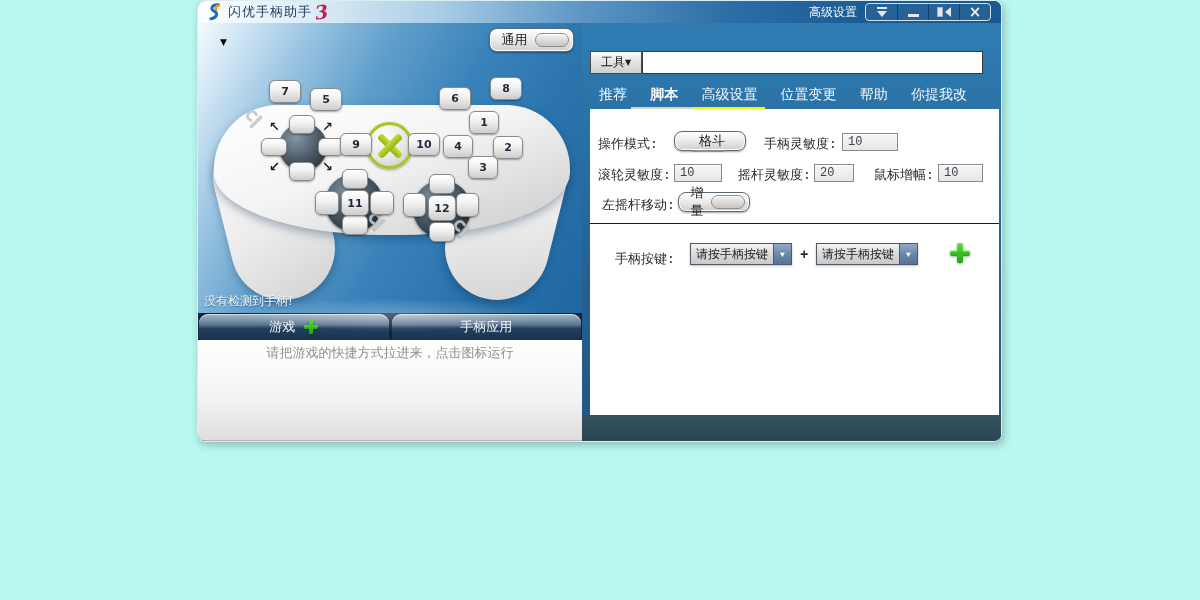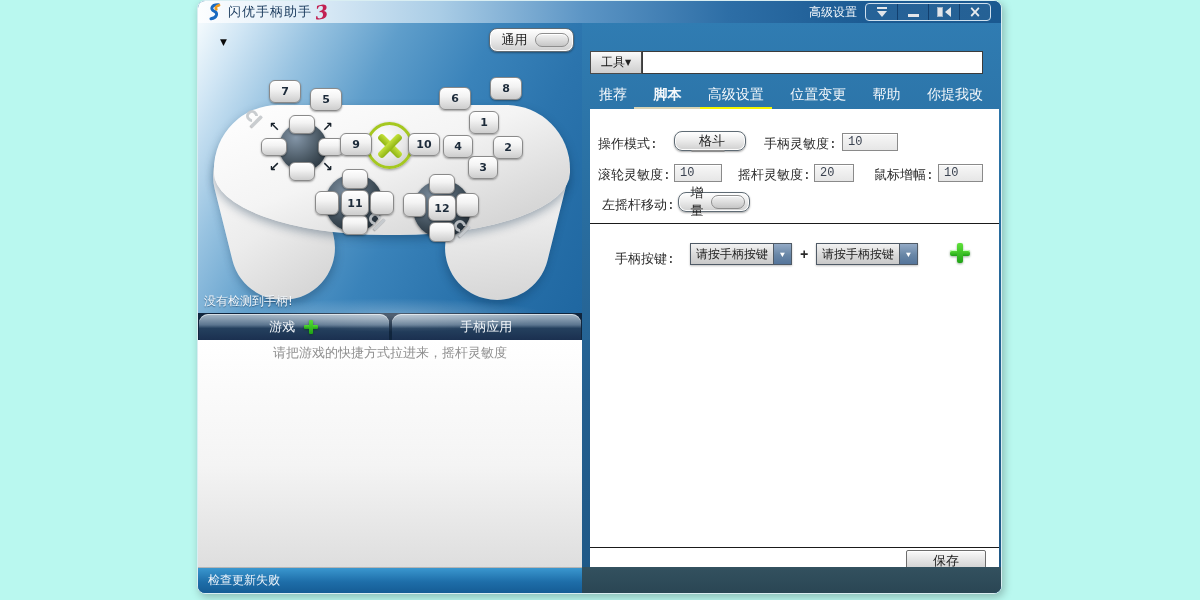--- a/index.html
+++ b/index.html
@@ -1,20 +1,20 @@
 <!DOCTYPE html>
 <html><head>
 <meta charset="utf-8">
 <style>
   * { margin:0; padding:0; box-sizing:border-box; }
   html,body { width:1200px; height:600px; overflow:hidden; }
   body { background:#b9f8ef; font-family:"DejaVu Sans", sans-serif; position:relative; }
 
   
-  .win { position:absolute; left:197px; top:0; width:805px; height:594px;
+  .win { position:absolute; left:197px; top:0; width:805px; height:442px;
          border-radius:8px; overflow:hidden; border:1px solid #d9eef2;
          box-shadow:2px 3px 9px rgba(0,0,0,0.25); background:#2a71a4;
          display:flex; flex-direction:column; }
 
   
   .titlebar { height:22px; flex:0 0 22px; display:flex; align-items:center;
     background:linear-gradient(90deg,#fdfeff 0%,#ddecf7 14%,#aacde6 30%,#5c95c5 48%,#2d6ea6 66%,#1b5a92 84%,#1a5990 100%); }
   .logo { width:18px; height:18px; margin:0 4px 0 8px; flex:0 0 auto; }
   .app-title { font-size:13px; color:#16375a; letter-spacing:1px; }
   .title-ver { font-family:"DejaVu Serif", serif; font-style:italic; font-weight:bold;
@@ -130,21 +130,21 @@
     background:linear-gradient(180deg,#307cb2 0%,#2a71a4 25%,#245f8f 65%,#1f5886 100%); }
   .toolbar { position:absolute; left:8px; top:28px; right:18px; height:23px; display:flex; }
   .tools-btn { width:52px; height:23px; display:flex; align-items:center; justify-content:center; gap:0;
     border:1px solid #4a4a4a; background:linear-gradient(180deg,#fbfbfb,#e3e3e3 50%,#cfcfcf);
     font-size:12px; color:#111; }
   .tools-btn .caret { font-size:8px; color:#222; }
   .search-input { flex:1; height:23px; border:1px solid #3b3b3b; background:#fff; padding:0 4px;
     font-size:12px; font-family:inherit; }
 
   .rtabs { position:absolute; left:0; top:62px; right:0; height:23px; display:flex;
-    justify-content:space-between; padding:0 18px 0 17px; }
+    justify-content:space-between; padding:0 34px 0 17px; }
   .rtab { position:relative; color:#f5f8fb; font-size:14px; line-height:18px; cursor:default; }
   .rtab.active { font-weight:bold; }
   .rtab.active::after { content:""; position:absolute; left:50%; transform:translateX(-50%);
     bottom:-4px; width:66px; height:5px; background:#d8d3b4; }
   .rtab.highlight::after { content:""; position:absolute; left:50%; transform:translateX(-50%);
     bottom:-4px; width:72px; height:5px; background:#f6f600; }
 
   .content { position:absolute; left:8px; top:86px; width:409px; height:464px; background:#fff;font-family:Liberation Mono, monospace; }
   .flabel { position:absolute; font-size:13px; color:#2a2a2a; white-space:nowrap; }
   .num-input { position:absolute; height:18px; border:1px solid #8a8a8a;
@@ -277,26 +277,23 @@
         <div class="ltab">
           <span>游戏</span>
           <span class="plus-sm"></span>
         </div>
         <div class="ltab">
           <span>手柄应用</span>
         </div>
       </div>
 
       <div class="game-list">
-        <div class="hint">请把游戏的快捷方式拉进来，摇杆灵敏度</div>
-      </div>
-
-      <div class="statusbar">
-        <span>检查更新失败</span>
-      </div>
+        <div class="hint">请把游戏的快捷方式拉进来，点击图标运行</div>
+      </div>
+
     </div>
 
     <div class="right">
       <div class="toolbar">
         <div class="tools-btn">
           <span>工具</span>
           <span class="caret">▼</span>
         </div>
         <input class="search-input" value="" style="">
       </div>

